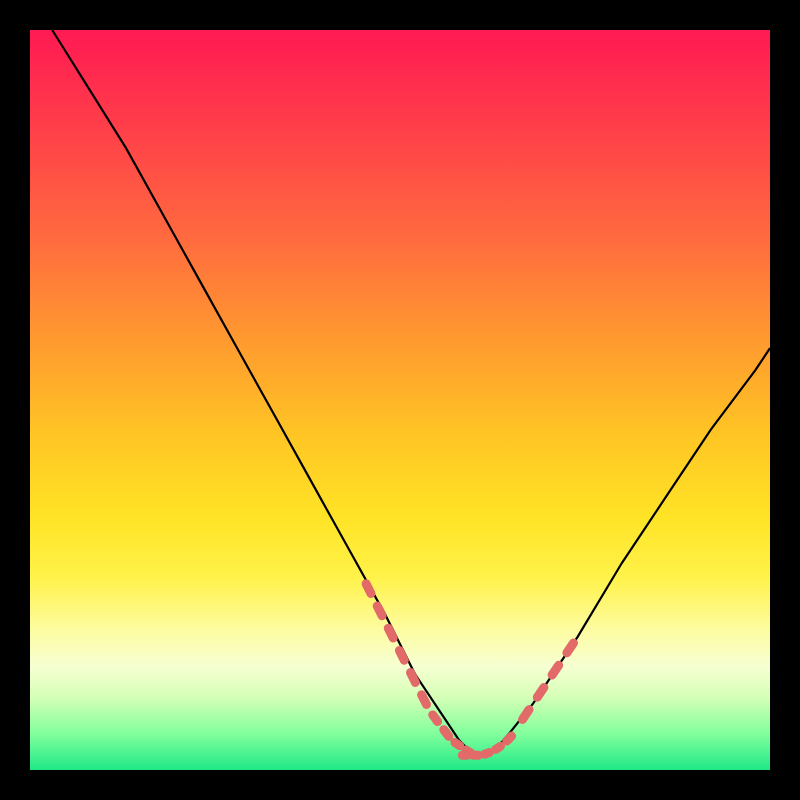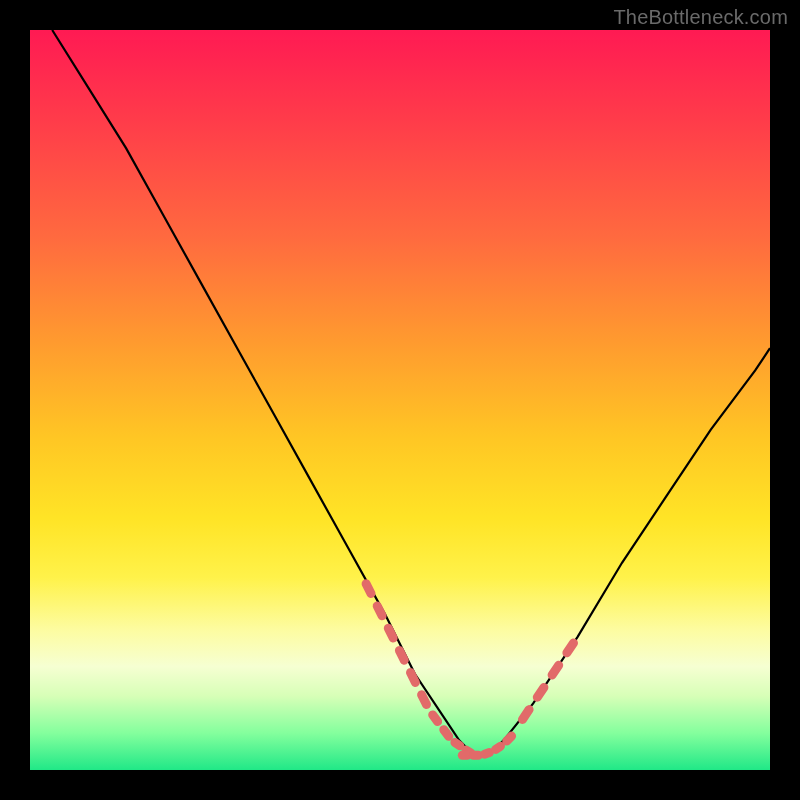--- a/index.html
+++ b/index.html
@@ -84,14 +84,13 @@
           <line x1="465.6" y1="719.4" x2="470.5" y2="716.2" stroke="#e26a69" stroke-width="9" stroke-linecap="round"></line>
           <line x1="476.7" y1="711.0" x2="481.6" y2="706.1" stroke="#e26a69" stroke-width="9" stroke-linecap="round"></line>
           <line x1="492.5" y1="689.4" x2="499.1" y2="679.6" stroke="#e26a69" stroke-width="9" stroke-linecap="round"></line>
           <line x1="507.3" y1="667.2" x2="513.9" y2="657.4" stroke="#e26a69" stroke-width="9" stroke-linecap="round"></line>
           <line x1="522.1" y1="645.0" x2="528.7" y2="635.2" stroke="#e26a69" stroke-width="9" stroke-linecap="round"></line>
           <line x1="536.9" y1="622.8" x2="543.5" y2="613.0" stroke="#e26a69" stroke-width="9" stroke-linecap="round"></line>
         </g>
     </svg>
   </div>
 
-  <div class="watermark">TheBottleneck.com</div>
 </div>
 
 </body></html>

